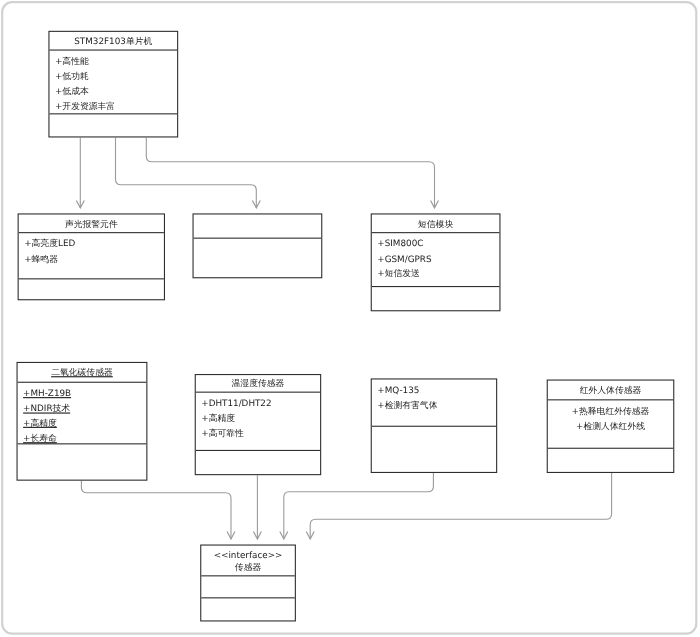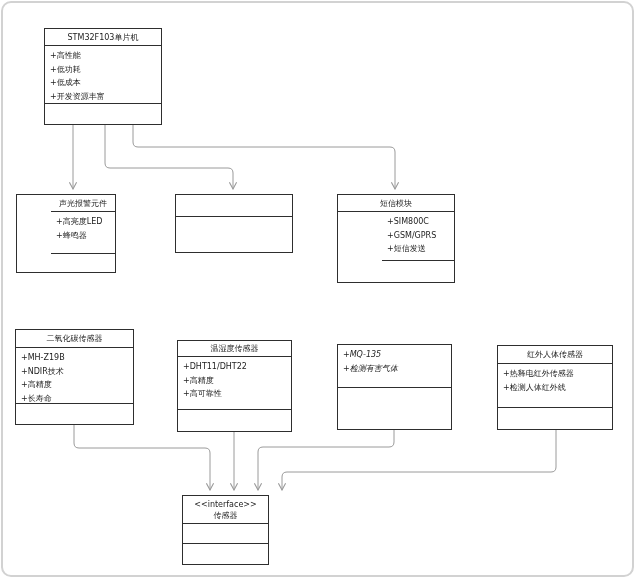--- a/index.html
+++ b/index.html
@@ -59,45 +59,45 @@
   <div class="head" style="height:17px;">STM32F103单片机</div>
   <div class="attrs" style="height:58px;">
     <div>+高性能</div>
     <div>+低功耗</div>
     <div>+低成本</div>
     <div>+开发资源丰富</div>
   </div>
   <div class="blank"></div>
 </div>
 
-<div class="uml" style="left:16px;top:194px;width:100px;height:79px;padding-left:34px;">
+<div class="uml" style="left:16px;top:194px;width:134px;height:79px;">
   <div class="head" style="height:17px;">声光报警元件</div>
   <div class="attrs" style="height:42px;">
     <div>+高亮度LED</div>
     <div>+蜂鸣器</div>
   </div>
   <div class="blank"></div>
 </div>
 
 <div class="uml" style="left:175px;top:194px;width:118px;height:59px;">
   <div class="sep" style="height:22px;"></div>
   <div class="blank"></div>
 </div>
 
 <div class="uml" style="left:337px;top:194px;width:118px;height:89px;">
   <div class="head" style="height:17px;">短信模块</div>
-  <div class="attrs" style="height:49px;margin-left:44px;">
+  <div class="attrs" style="height:49px;">
     <div>+SIM800C</div>
     <div>+GSM/GPRS</div>
     <div>+短信发送</div>
   </div>
   <div class="blank"></div>
 </div>
 
-<div class="uml" style="left:15px;top:329px;width:119px;height:96px;">
+<div class="uml" style="left:15px;top:329px;width:119px;height:108px;text-decoration:underline;">
   <div class="head" style="height:18px;">二氧化碳传感器</div>
   <div class="attrs" style="height:56px;">
     <div>+MH-Z19B</div>
     <div>+NDIR技术</div>
     <div>+高精度</div>
     <div>+长寿命</div>
   </div>
   <div class="blank"></div>
 </div>
 
@@ -105,30 +105,30 @@
   <div class="head" style="height:16px;">温湿度传感器</div>
   <div class="attrs" style="height:53px;">
     <div>+DHT11/DHT22</div>
     <div>+高精度</div>
     <div>+高可靠性</div>
   </div>
   <div class="blank"></div>
 </div>
 
 <div class="uml" style="left:337px;top:344px;width:115px;height:86px;">
-  <div class="attrs" style="height:43px;font-style:italic;">
+  <div class="attrs" style="height:43px;">
     <div>+MQ-135</div>
     <div>+检测有害气体</div>
   </div>
   <div class="blank"></div>
 </div>
 
 <div class="uml" style="left:497px;top:345px;width:116px;height:85px;">
   <div class="head" style="height:18px;">红外人体传感器</div>
-  <div class="attrs" style="height:44px;">
+  <div class="attrs" style="height:44px;text-align:center;">
     <div>+热释电红外传感器</div>
     <div>+检测人体红外线</div>
   </div>
   <div class="blank"></div>
 </div>
 
 <div class="uml" style="left:182px;top:495px;width:87px;height:70px;">
   <div class="head" style="height:28px;">
     <div>&lt;&lt;interface&gt;&gt;</div>
     <div>传感器</div>

